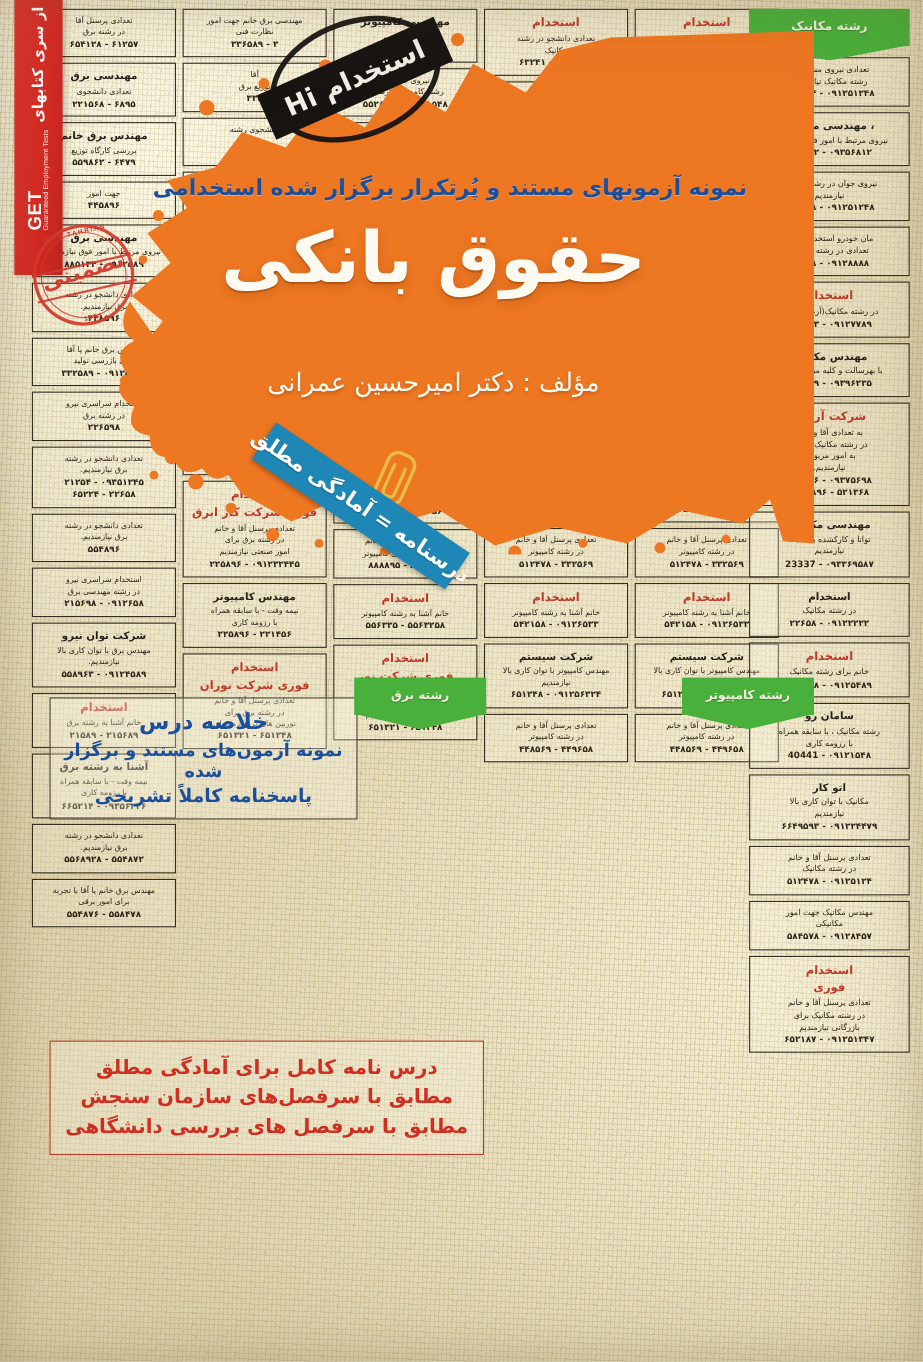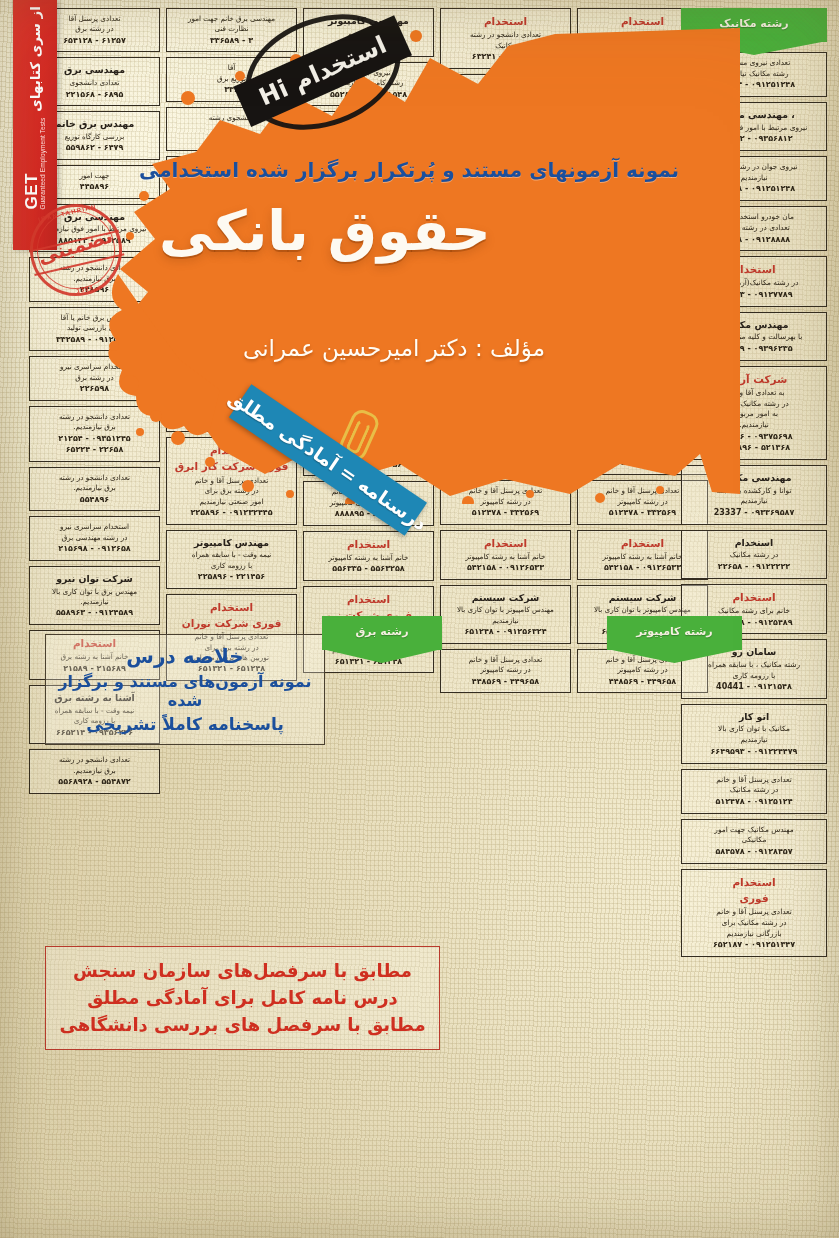--- a/index.html
+++ b/index.html
@@ -84,22 +84,22 @@
   .redbox{
     border:1.6px solid #b93a2c;padding:10px 10px 11px;text-align:center;
     background:rgba(255,252,235,.3);
   }
   .redbox div{color:#cf2f20;font-weight:bold;font-size:18px;line-height:1.5;}
   #splashwrap{position:absolute;left:100px;top:24px;width:640px;height:480px;pointer-events:none;}
 
   
   .title{
     position:absolute;right:210px;top:205px;width:470px;
-    text-align:left;color:#fdfaf2;font-weight:bold;
-    font-size:55px;line-height:.95;letter-spacing:-2px;
+    text-align:center;color:#fdfaf2;font-weight:bold;
+    font-size:64px;line-height:.95;letter-spacing:-2px;
     text-shadow:0 2px 0 rgba(120,50,0,.35), 0 4px 10px rgba(120,50,0,.25);
     white-space:nowrap;
   }
   .author{
     position:absolute;right:230px;top:335px;width:430px;text-align:center;
     color:#fffdf6;font-weight:normal;font-size:23px;
     text-shadow:0 2px 3px rgba(120,50,0,.4);
     white-space:nowrap;
   }
 
@@ -264,20 +264,25 @@
         <div class="ad">
           <span class="hd blk">آشنا به رشته برق</span>
           <span class="ln">نیمه وقت - با سابقه همراه</span>
           <span class="ln">با رزومه کاری</span>
           <span class="num">۶۶۵۲۱۴ - ۰۹۳۵۶۲۳۶</span>
         </div>
         <div class="ad">
           <span class="ln">تعدادی دانشجو در رشته</span>
           <span class="ln">برق نیازمندیم.</span>
           <span class="num">۵۵۶۸۹۲۸ - ۵۵۴۸۷۲</span>
+        </div>
+        <div class="ad">
+          <span class="ln">مهندس برق خانم یا آقا با تجربه</span>
+          <span class="ln">برای امور برقی</span>
+          <span class="num">۵۵۴۸۷۶ - ۵۵۸۴۷۸</span>
         </div>
       </div>
 
     <div class="col c4" id="colB">
         <div class="ad">
           <span class="ln">مهندسی برق خانم جهت امور</span>
           <span class="ln">نظارت فنی</span>
           <span class="num">۳۳۶۵۸۹ - ۳</span>
         </div>
         <div class="ad">
@@ -685,28 +690,28 @@
     <div class="bluebox">
       <div class="l1">خلاصه درس</div>
       <div class="l2">نمونه آزمون‌های مستند و برگزار شده</div>
       <div class="l3">پاسخنامه کاملاً تشریحی</div>
     </div>
   </div>
 
   <div style="position:absolute;left:322px;top:616px;width:120px;">
     <div class="greenban">رشته برق</div>
   </div>
-  <div style="position:absolute;left:607px;top:616px;width:135px;">
+  <div style="position:absolute;left:620px;top:616px;width:120px;">
     <div class="greenban">رشته کامپیوتر</div>
   </div>
 
   <div style="position:absolute;left:45px;top:946px;width:395px;">
     <div class="redbox">
+      <div>درس نامه کامل برای آمادگی مطلق</div>
       <div>مطابق  با  سرفصل‌های  سازمان سنجش</div>
-      <div>درس نامه کامل برای آمادگی مطلق</div>
       <div>مطابق با سرفصل های بررسی دانشگاهی</div>
     </div>
   </div>
 
   <div class="spine">
     <div class="rot">
       <span class="fa">از سری کتابهای</span>
       <span class="en">
         <span class="get">GET</span>
         <span class="sub">Guaranteed Employment Tests</span>

